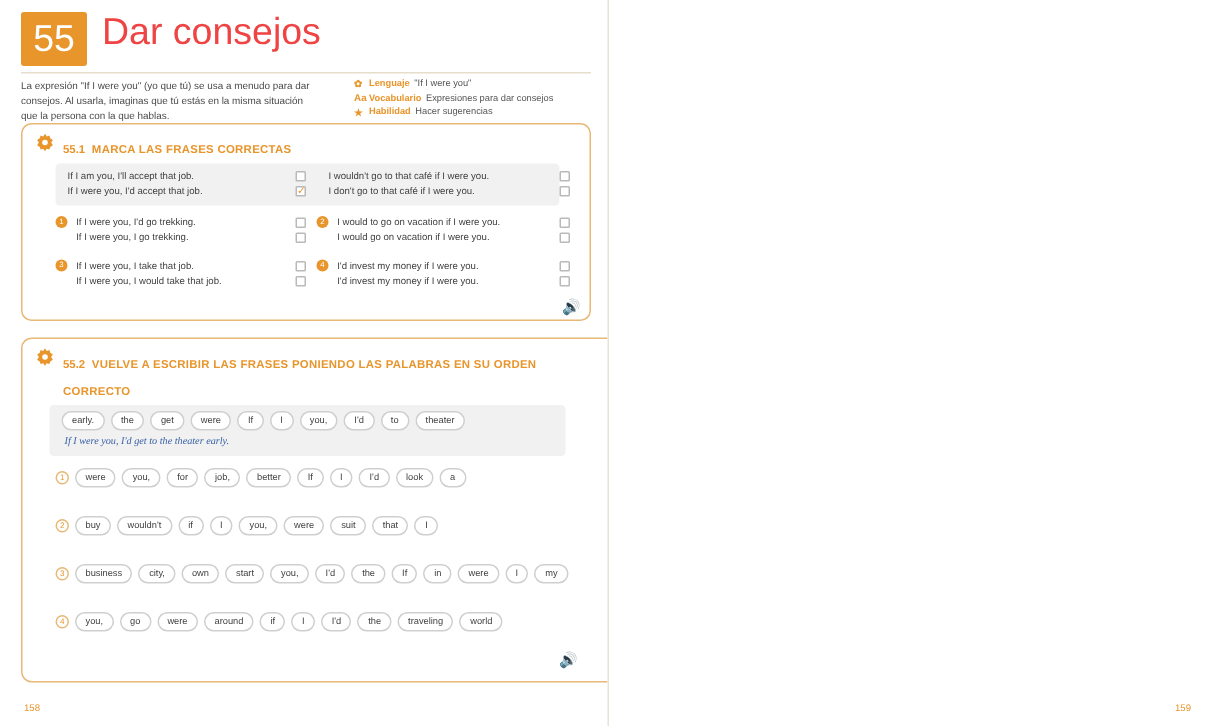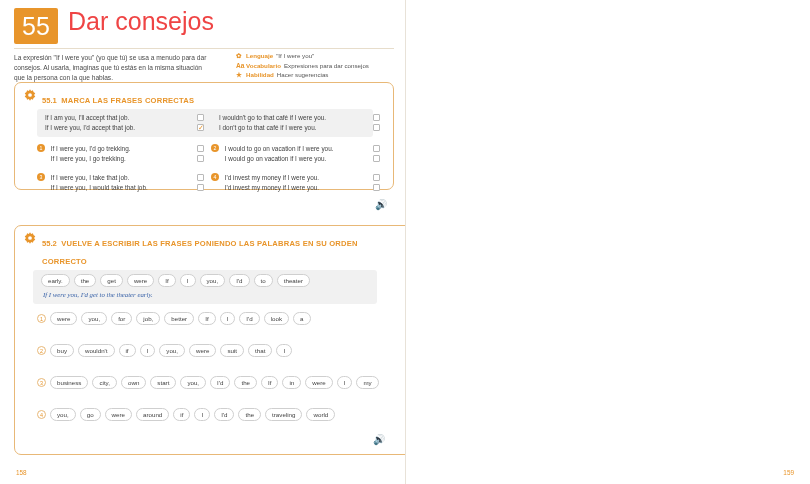--- a/index.html
+++ b/index.html
@@ -44,21 +44,21 @@
     display:flex; align-items:flex-start; gap:5px;
     padding:6px 8px 3px 8px;
   }
   .gear {
     width:14px;height:14px;flex:0 0 14px;margin-top:-1px;
   }
   .sec-no { color:#e8952b; font-weight:bold; font-size:7.6px; }
   .sec-txt { color:#e8952b; font-weight:bold; font-size:7.6px; letter-spacing:.2px; line-height:1.25; }
 
   
-  .s1 { left:14px; top:82px; width:380px; height:108px; }
+  .s1 { left:14px; top:82px; width:380px; height:132px; }
   .s1 .grey {
     position:absolute; left:22px; top:26px; width:336px; height:28px;
     background:#f1f1f1; border-radius:3px;
   }
   .qrow { position:absolute; font-size:6.4px; color:#3f3f3f; }
   .qnum {
     display:inline-block; width:8px; height:8px; border-radius:50%;
     background:#e8952b; color:#fff; font-size:5.2px; line-height:8px; text-align:center;
     margin-right:4px; vertical-align:1px;
   }

